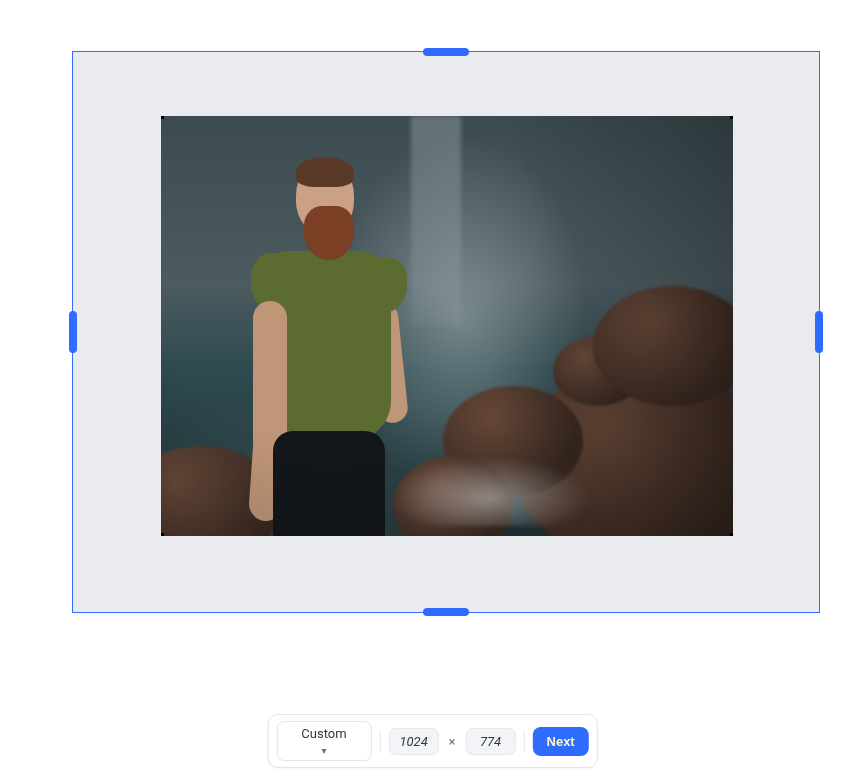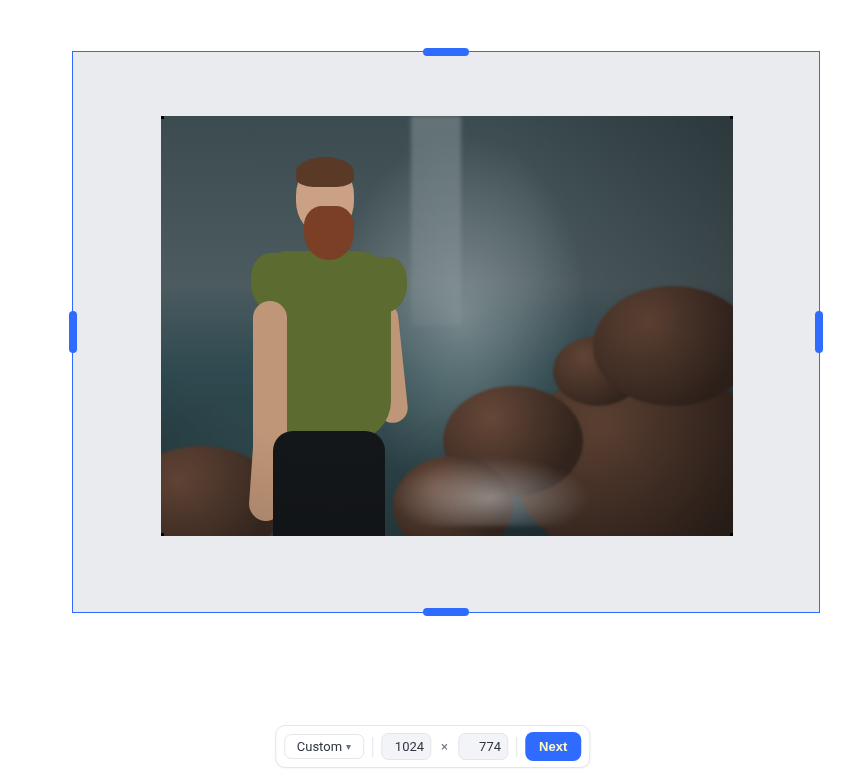--- a/index.html
+++ b/index.html
@@ -126,30 +126,30 @@
     position:absolute; left:50%; bottom:14px; transform:translateX(-50%);
     display:flex; align-items:center; gap:8px;
     padding:6px 8px;
     border:1px solid #e3e5ea; border-radius:10px;
     background:#fff;
     box-shadow:0 1px 2px rgba(0,0,0,0.04);
     font-size:13px; color:#303540;
   }
   .select{
     display:flex; align-items:center; gap:4px;
-    padding:4px 12px; border:1px solid #e3e5ea; border-radius:7px;
-    background:#fff; cursor:pointer;
+    padding:4px 24px; border:1px solid #e3e5ea; border-radius:7px;
+    background:#fff; cursor:pointer;flex-direction:column;
   }
   .chev{ font-size:10px; color:#6b7280;}
   .vdiv{ width:1px; height:20px; background:#e3e5ea;}
   .numbox{
     width:50px; padding:5px 6px;
     border:1px solid #e3e5ea; border-radius:7px;
-    background:#f2f4f8; font-size:13px; text-align:right;
-    font-family:inherit; color:#303540;
+    background:#f2f4f8; font-size:13px; text-align:center;
+    font-family:inherit; color:#303540;font-style:italic;
   }
   .times{ color:#6b7280; padding:0 2px;}
   .btn-primary{
     padding:7px 14px; border:none; border-radius:8px;
     background:#2f6bff; color:#fef9c3; font-weight:600; font-size:13px;
     cursor:pointer;
   }
 </style>
 </head>
 <body>

